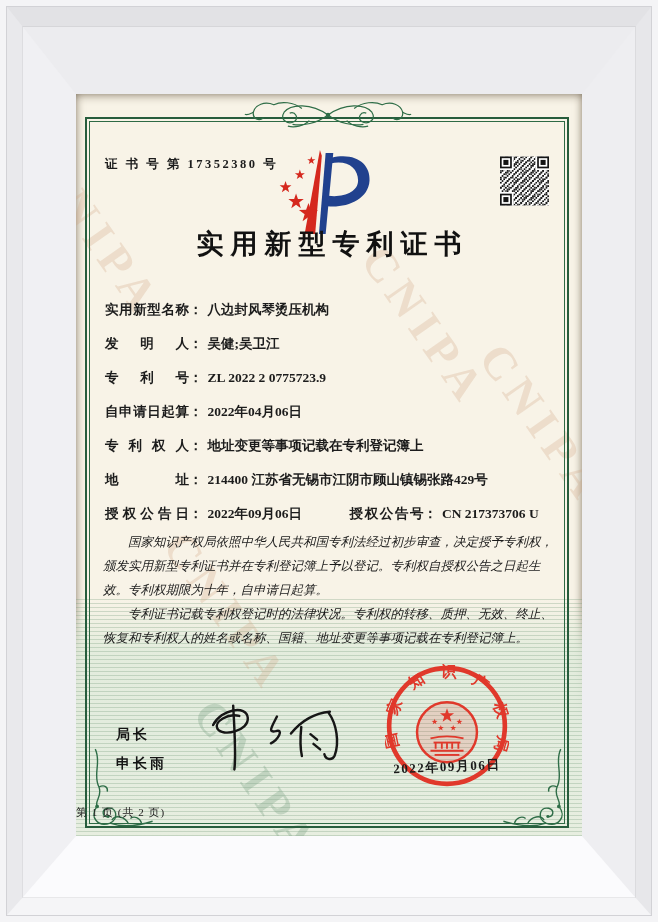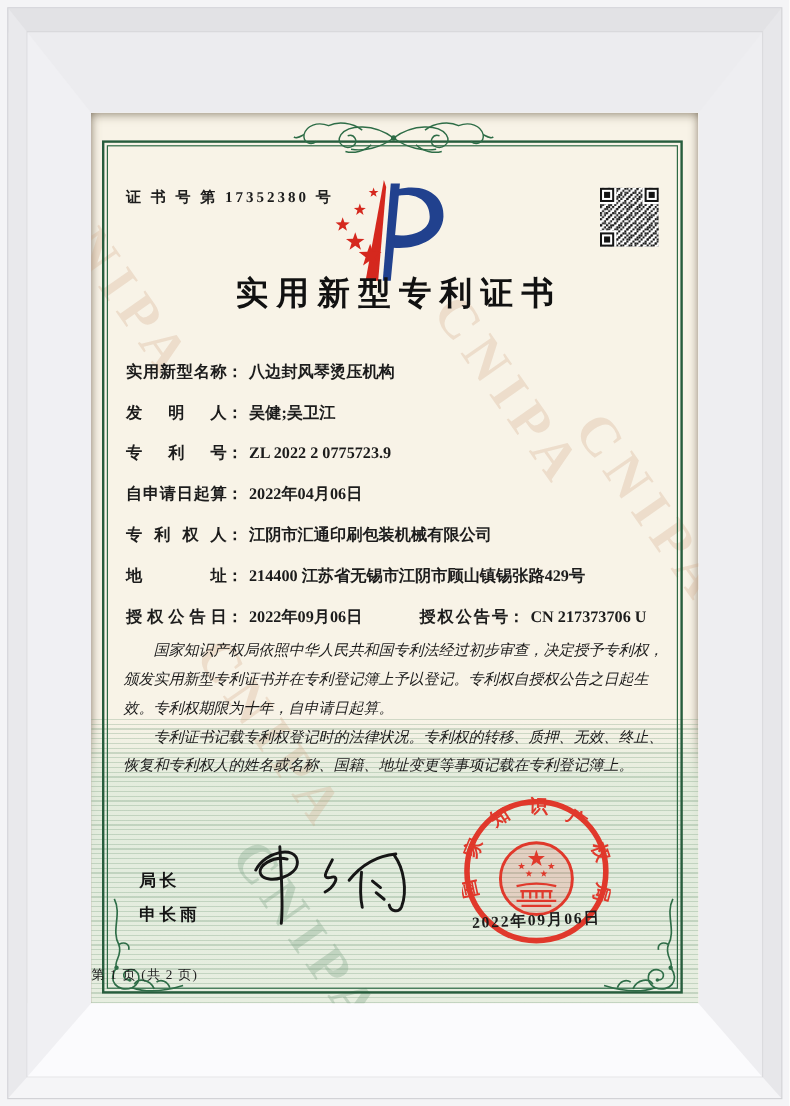--- a/index.html
+++ b/index.html
@@ -185,21 +185,21 @@
       <div class="row">
         <span class="lb">发明人</span><span class="cl">：</span><span class="vl">吴健;吴卫江</span>
       </div>
       <div class="row">
         <span class="lb">专利号</span><span class="cl">：</span><span class="vl">ZL 2022 2 0775723.9</span>
       </div>
       <div class="row">
         <span class="lb">自申请日起算</span><span class="cl">：</span><span class="vl">2022年04月06日</span>
       </div>
       <div class="row">
-        <span class="lb">专利权人</span><span class="cl">：</span><span class="vl">江阴市汇通印刷包装机械有限公司</span>
+        <span class="lb">专利权人</span><span class="cl">：</span><span class="vl">地址变更等事项记载在专利登记簿上</span>
       </div>
       <div class="row">
         <span class="lb">地址</span><span class="cl">：</span><span class="vl">214400 江苏省无锡市江阴市顾山镇锡张路429号</span>
       </div>
       <div class="row">
         <span class="lb">授权公告日</span><span class="cl">：</span><span class="vl v-fix">2022年09月06日</span><span class="lb" style="width:74px">授权公告号</span><span class="cl">：</span><span class="vl">CN 217373706 U</span>
       </div>
     </div>
 
     <div class="paras">

